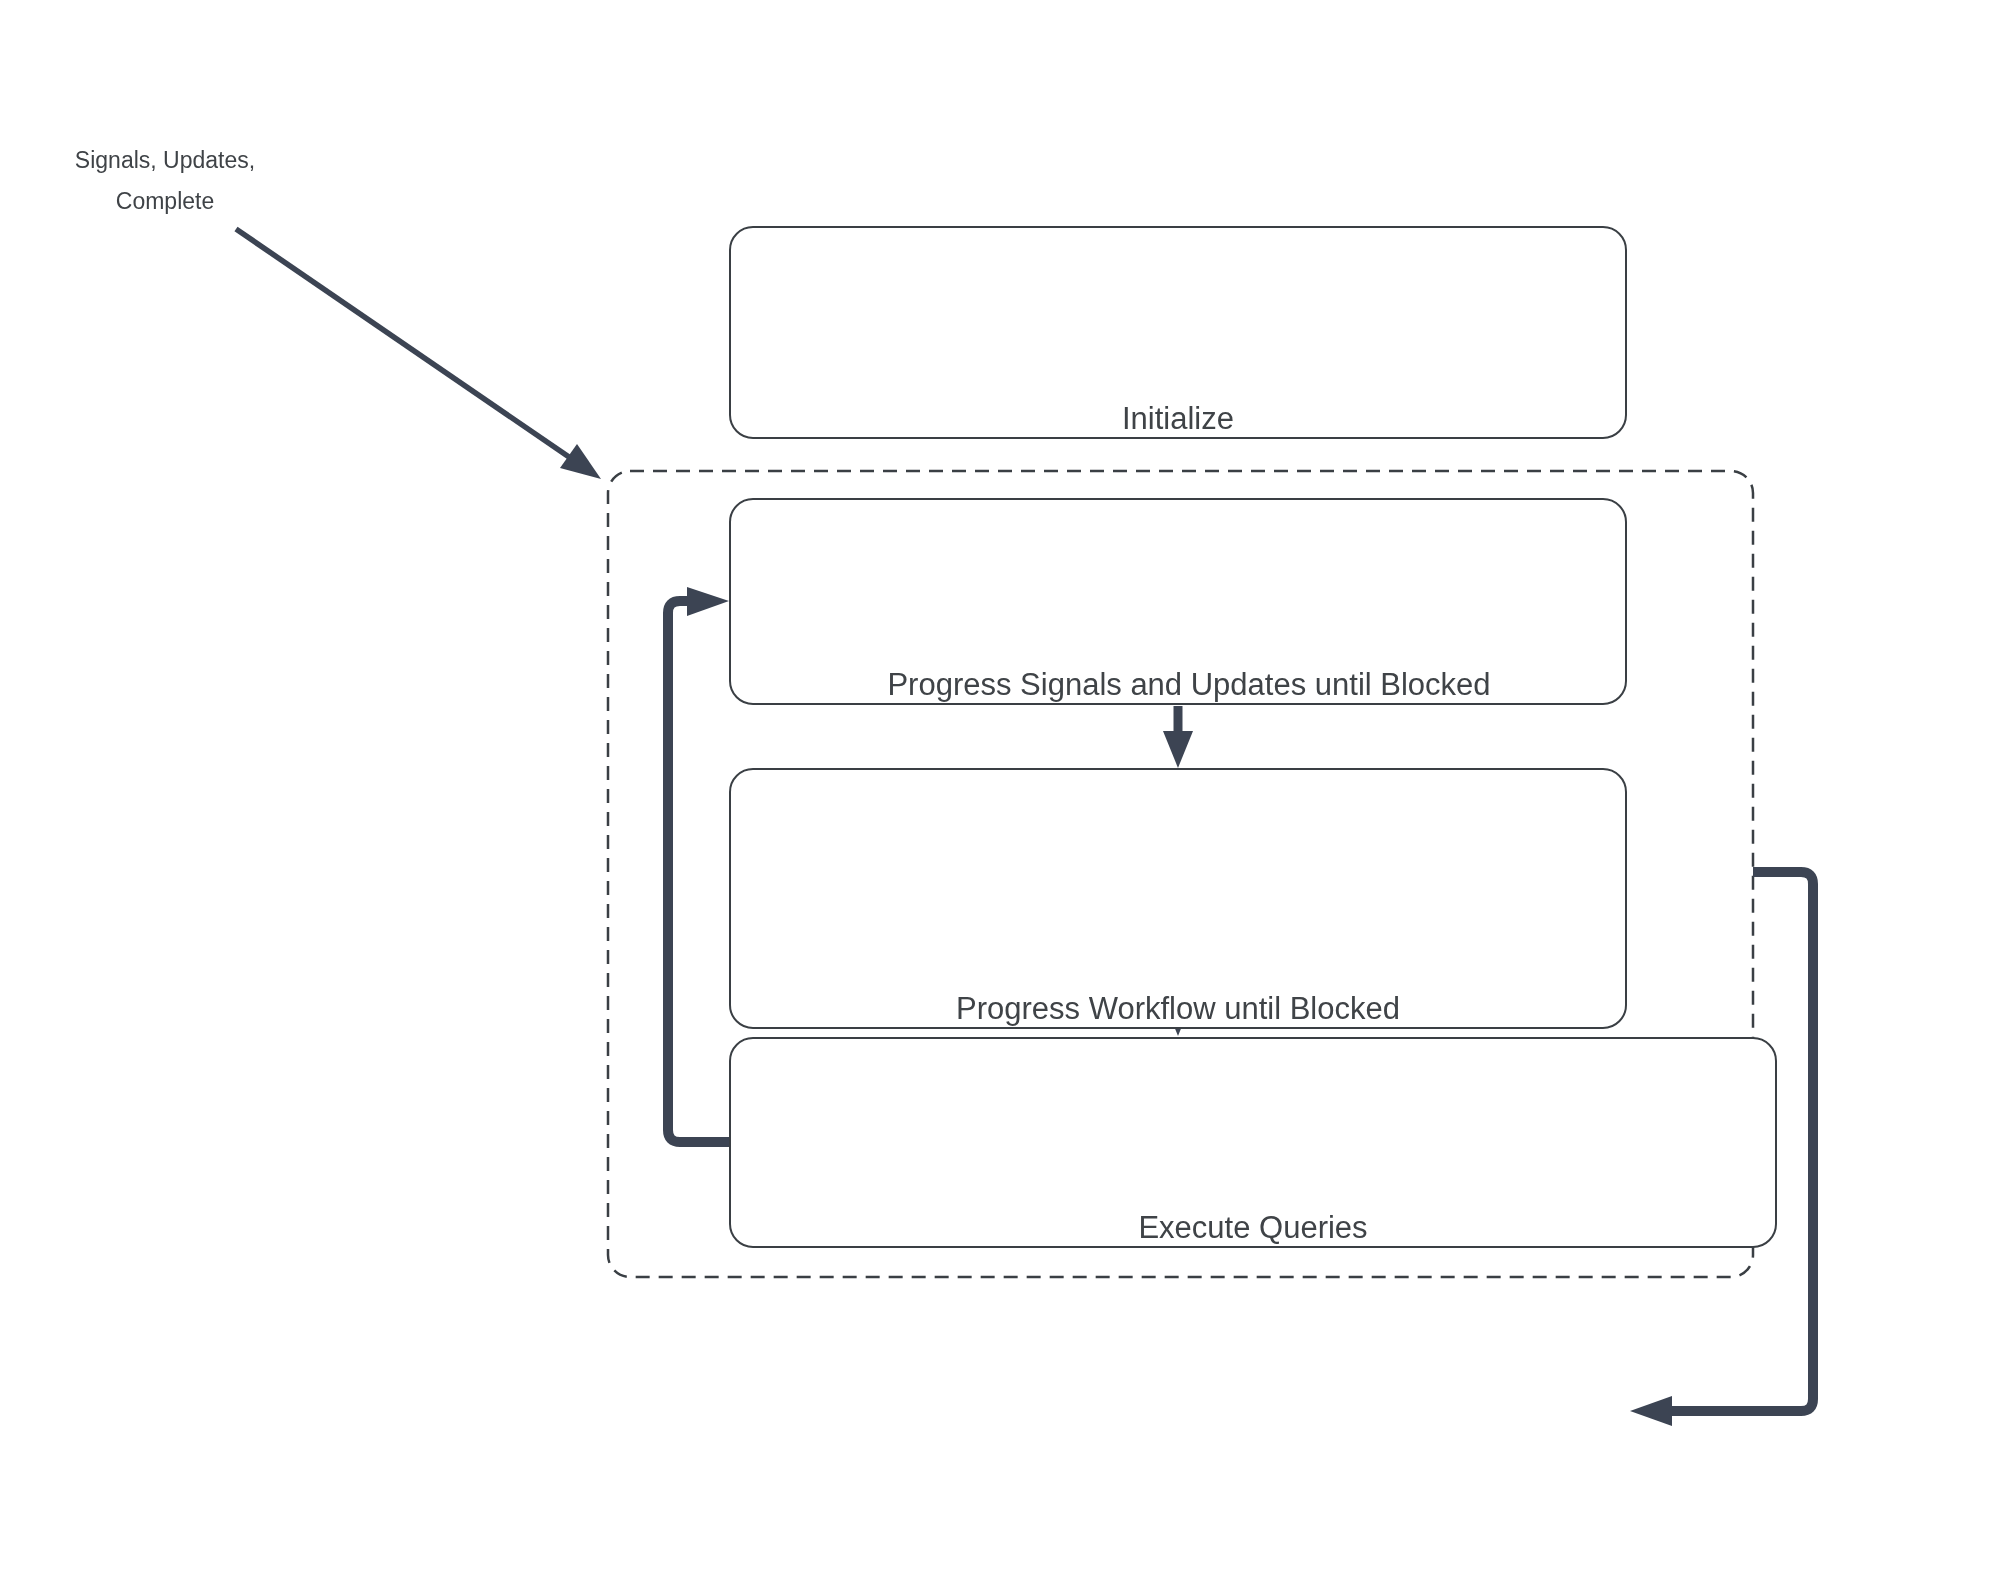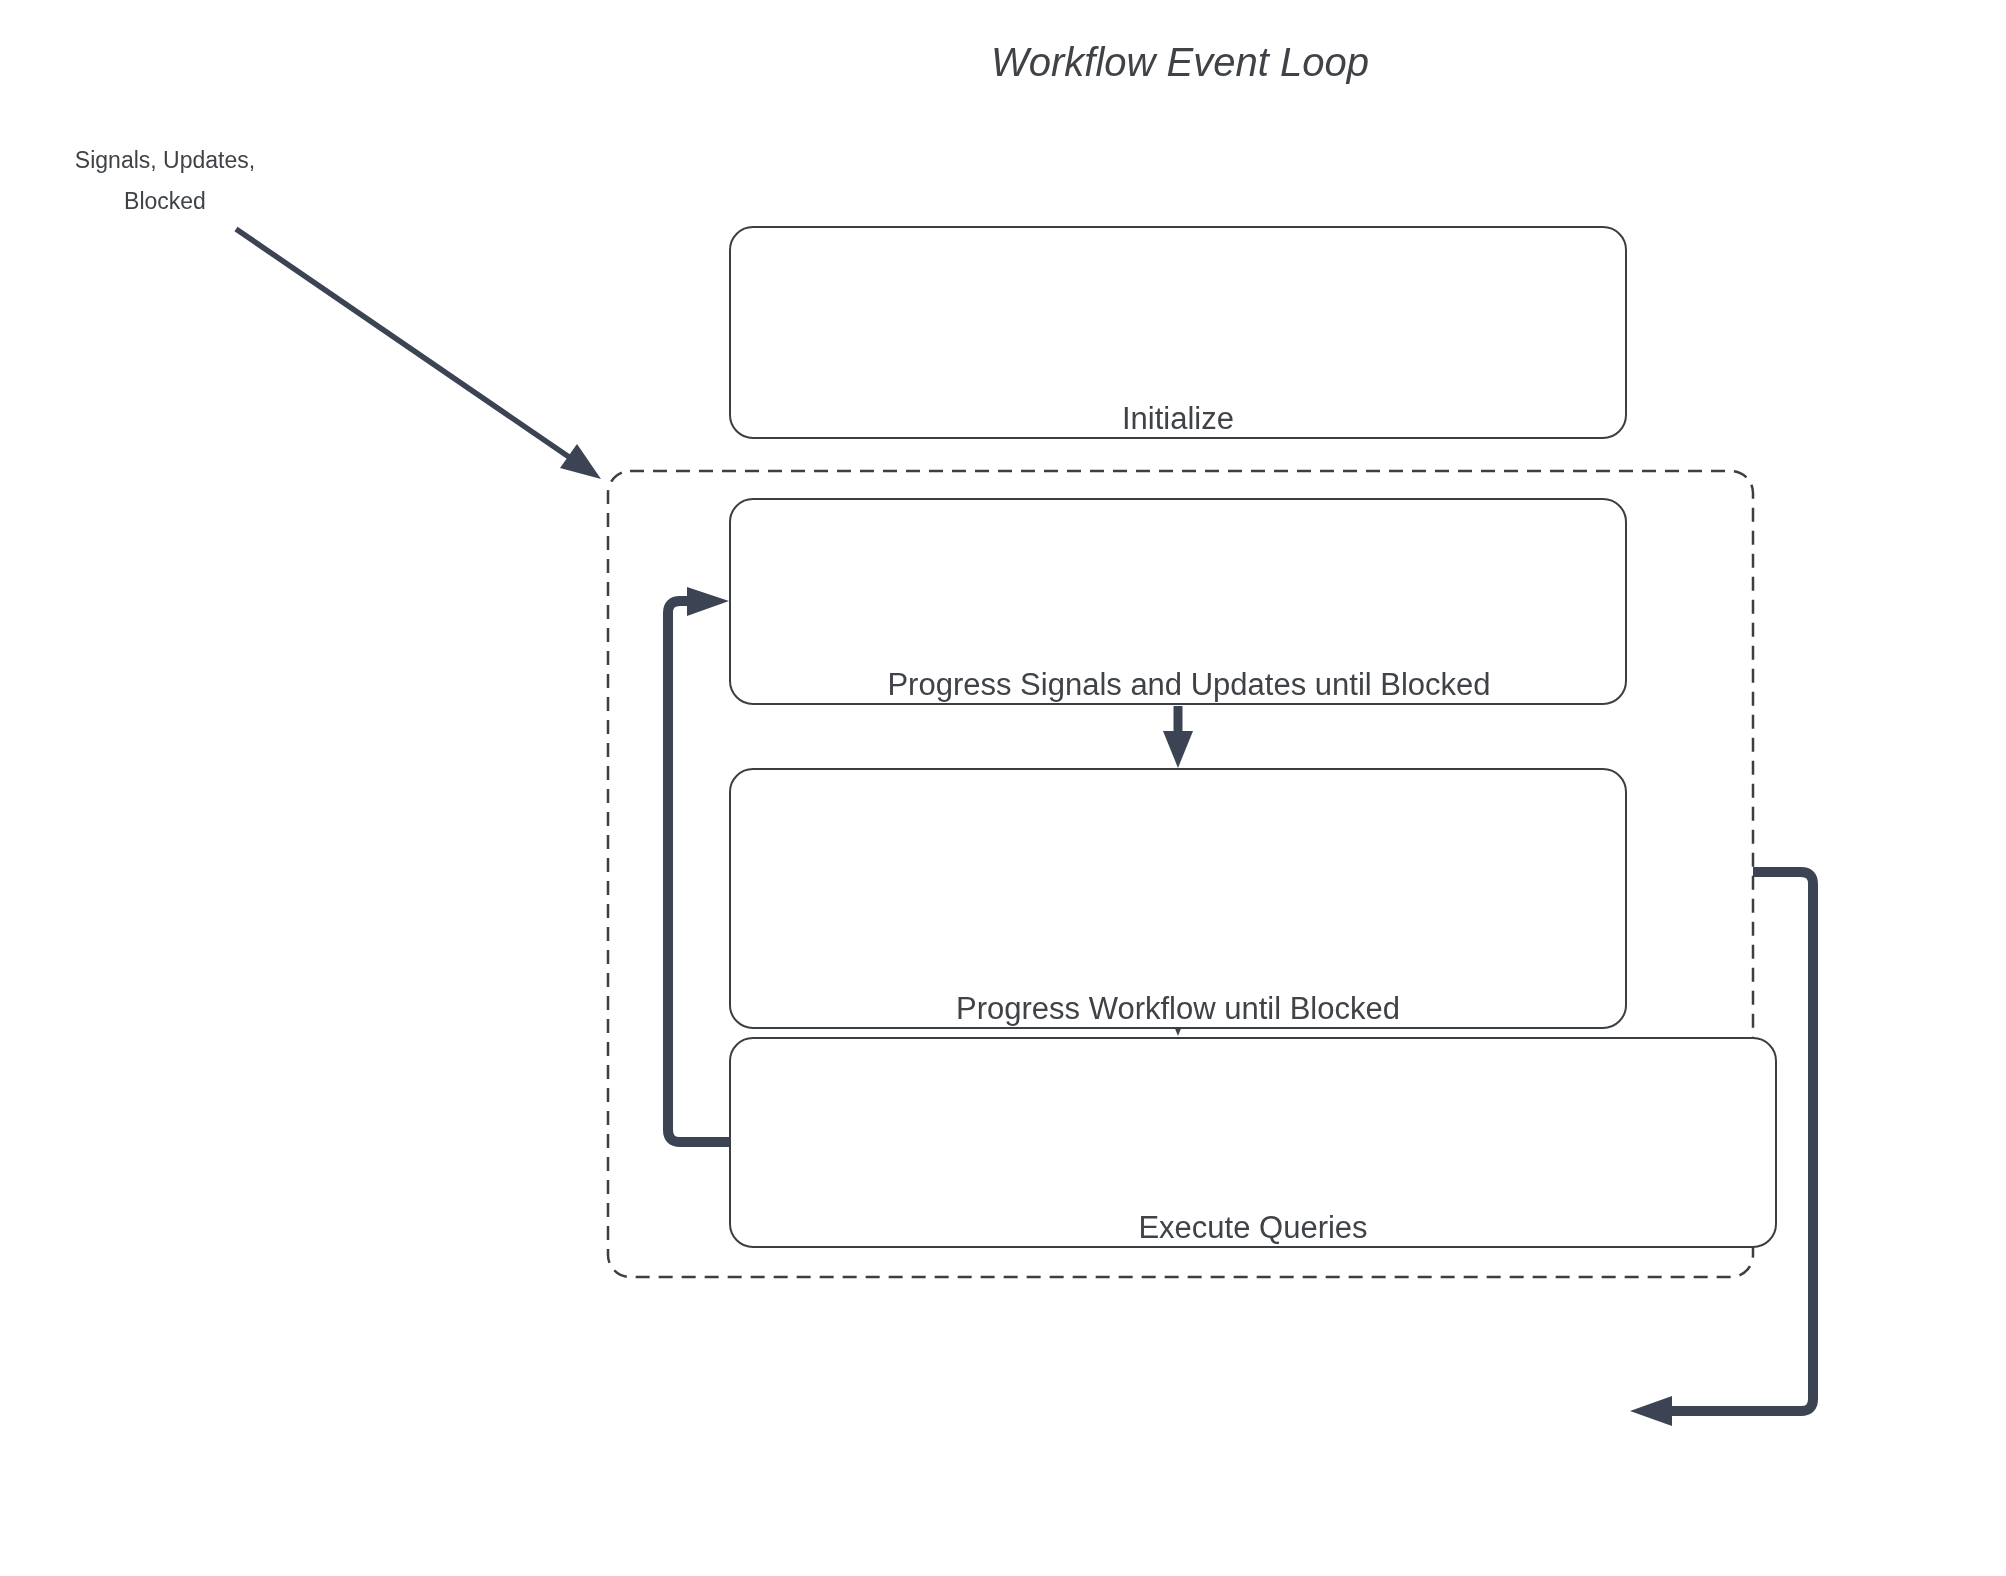--- a/index.html
+++ b/index.html
@@ -67,25 +67,24 @@
   .n-progress-signals  { left: 729px; top: 498px;  width: 898px; height: 207px; padding-left: 22px; }
   .n-progress-workflow { left: 729px; top: 768px;  width: 898px; height: 261px; }
   .n-execute-queries   { left: 729px; top: 1037px; width: 1048px; height: 211px; }
   .n-complete          { left: 729px; top: 1308px; width: 898px; height: 209px; }
 </style>
 </head>
 <body>
 
 <div class="canvas">
 
-  <div class="diagram-title">Workflow Event Loop</div>
 
   <div class="annotation">
     <div>Signals, Updates,</div>
-    <div>Blocked</div>
+    <div>Complete</div>
   </div>
 
   <svg class="arrow-layer" viewBox="0 0 2006 1576" xmlns="http://www.w3.org/2000/svg">
 
     <rect x="608" y="471" width="1145" height="806" rx="22" fill="none" stroke-width="2.5" stroke-dasharray="14 9" stroke="#3a3f44"></rect>
 
     <g>
       <path d="M 236 229 L 569 457" fill="none" stroke-width="5.5" stroke="#3c4453"></path>
       <polygon points="560,468 577,444 601,479" fill="#3c4453"></polygon>
     </g>

